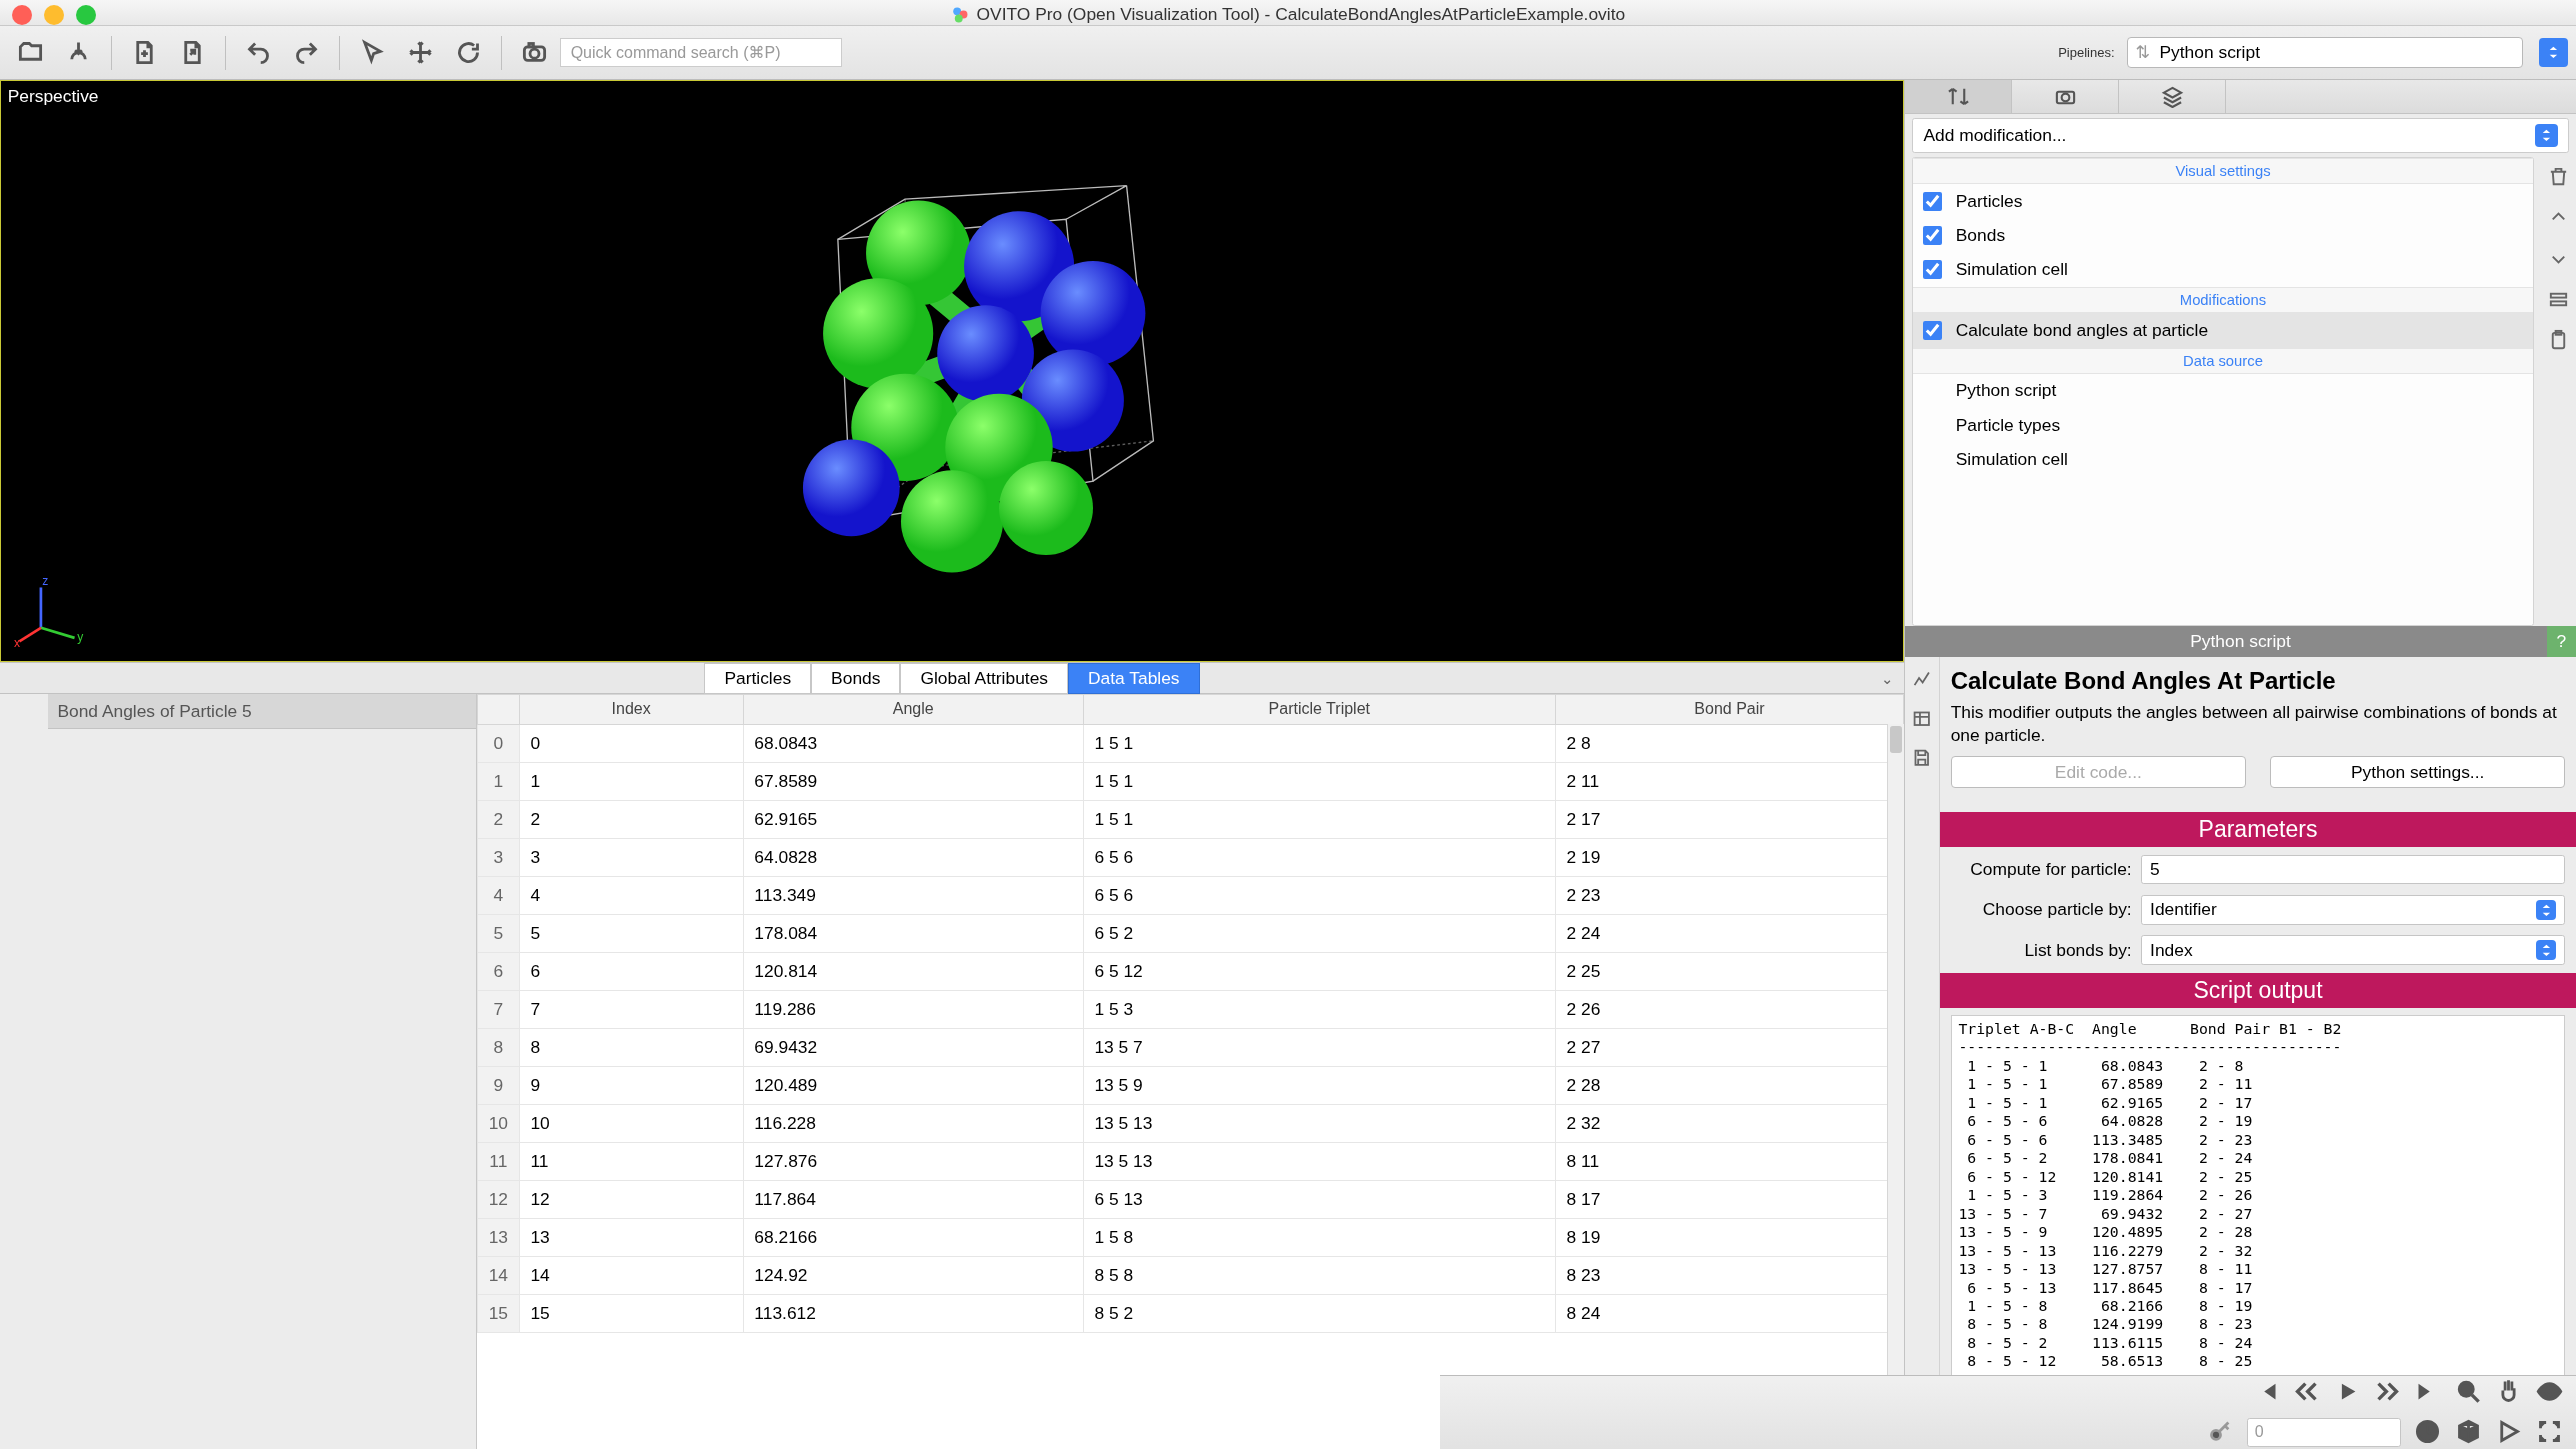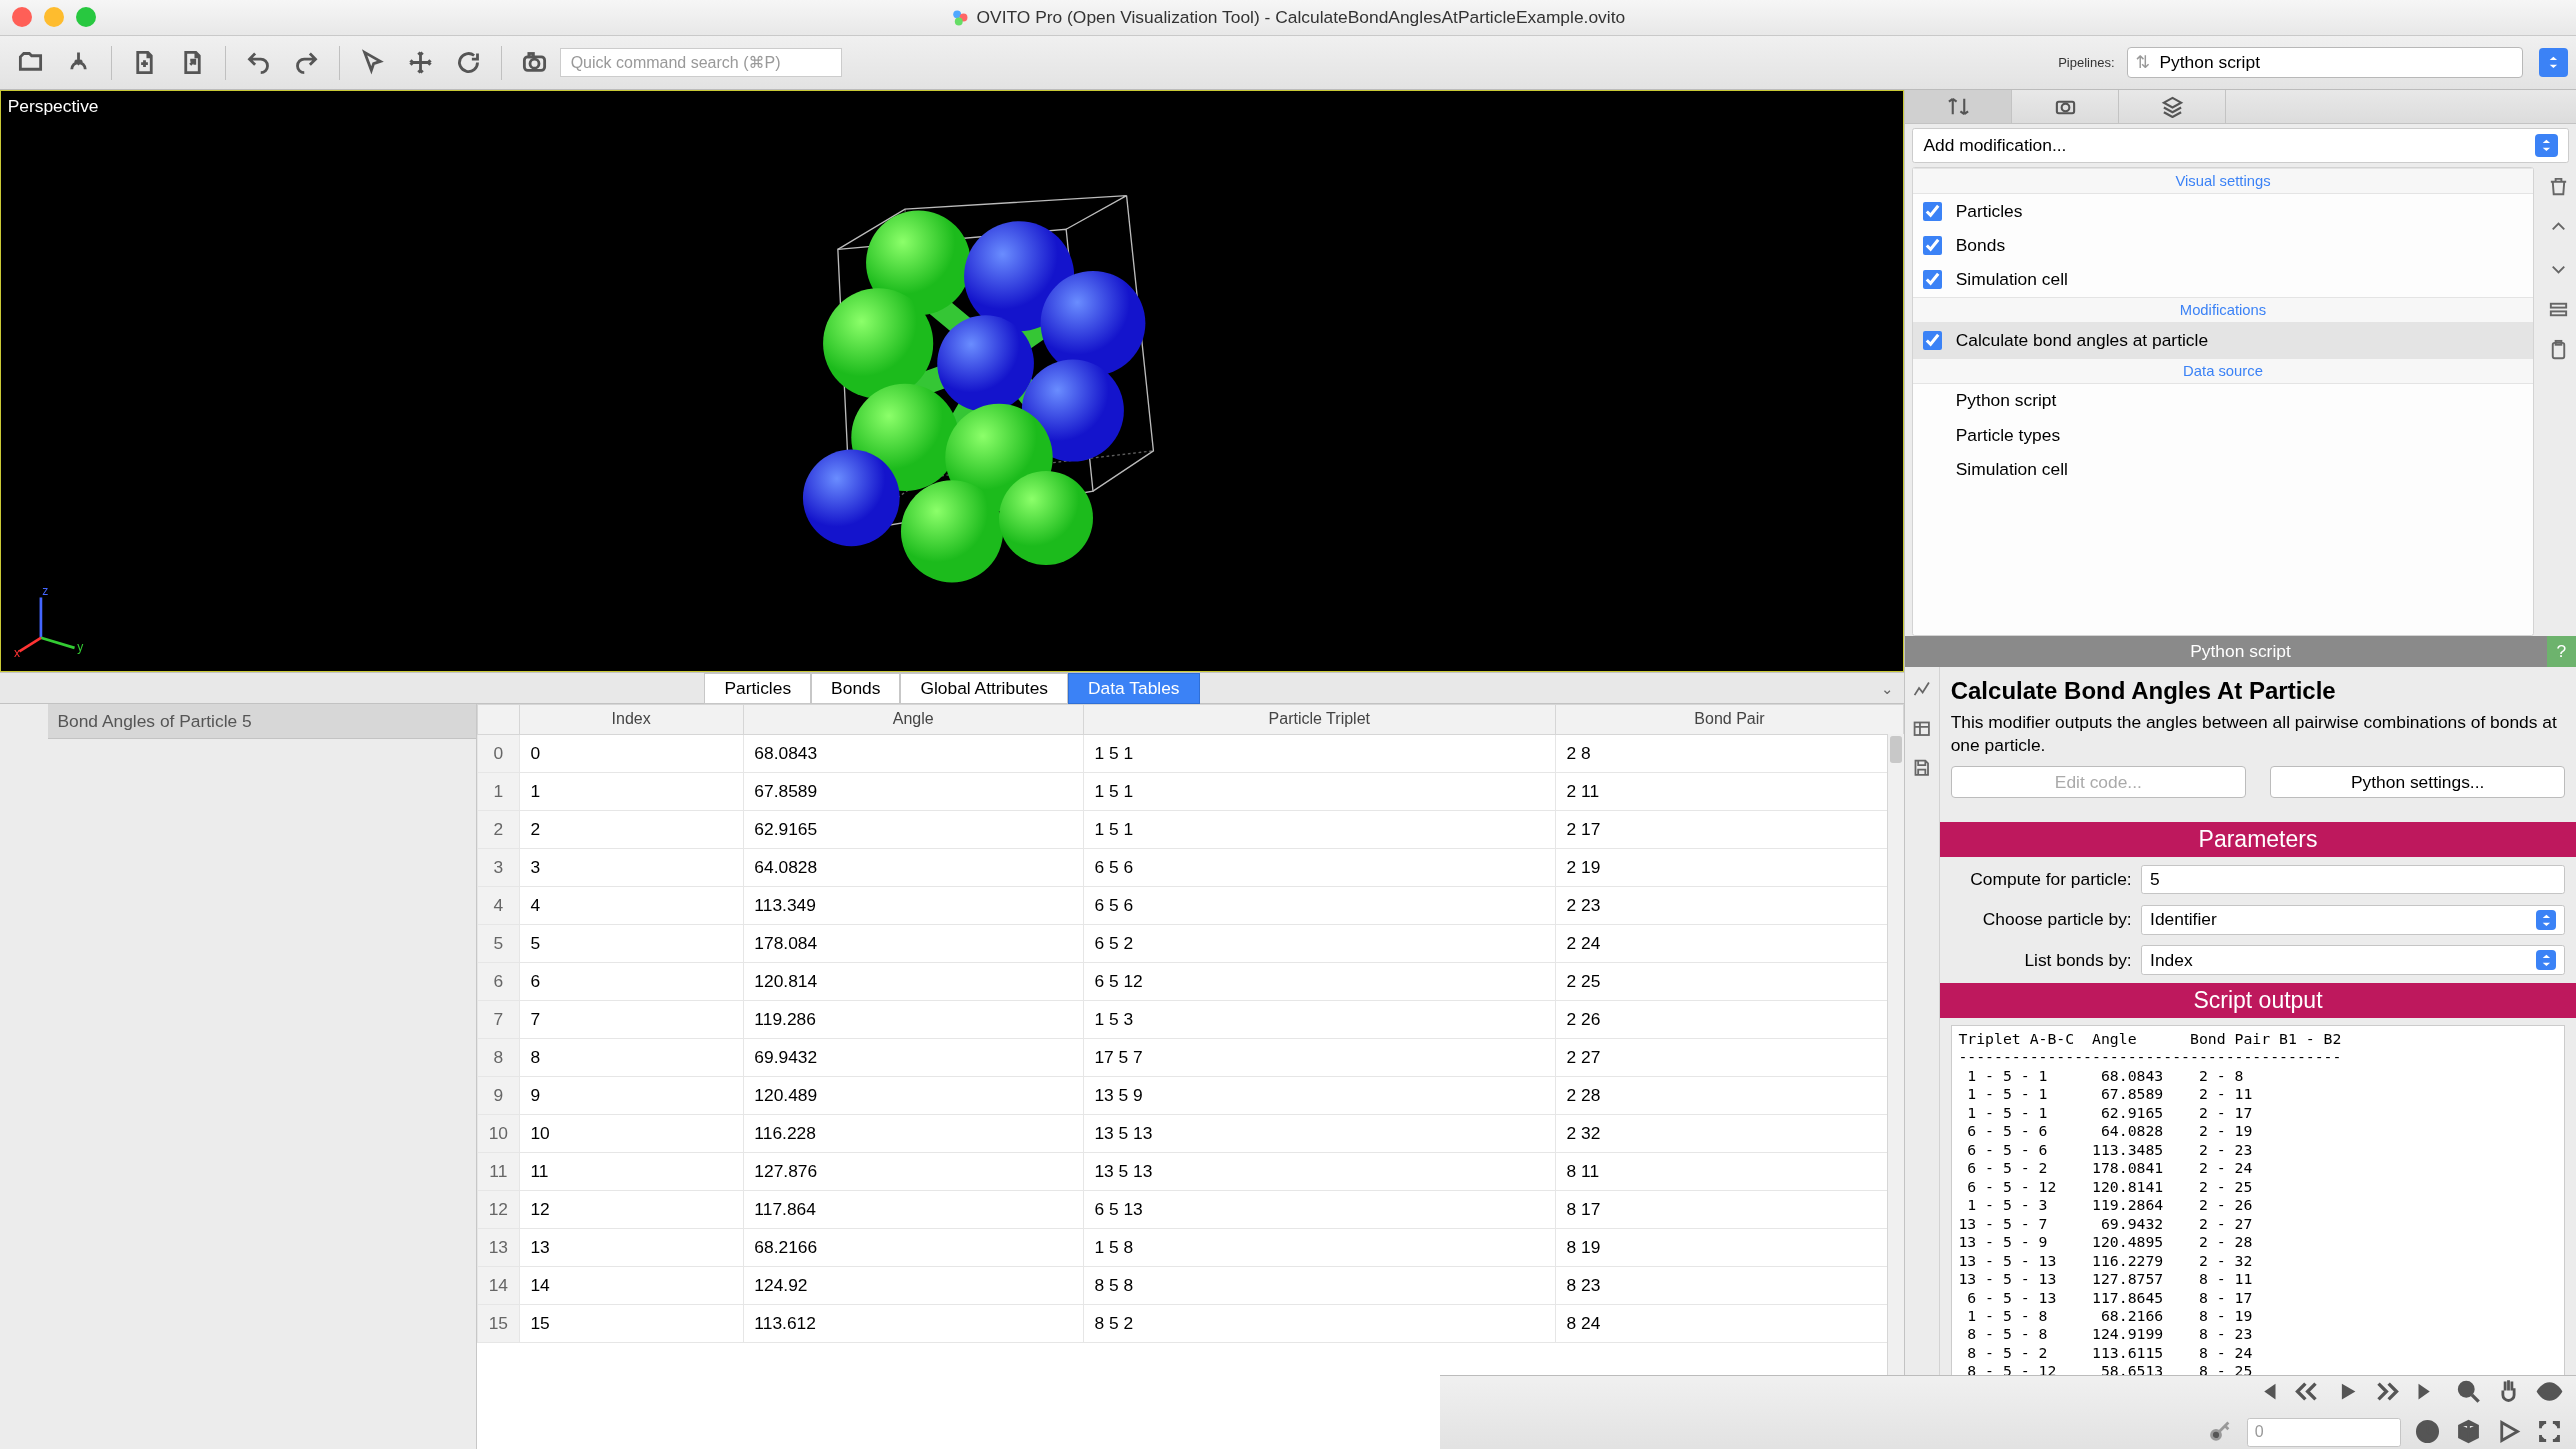--- a/index.html
+++ b/index.html
@@ -1,18 +1,18 @@
 <!DOCTYPE html>
 <html style="font-size:10.7px"><head>
 <meta charset="utf-8">
 <style>
 * { margin: 0; padding: 0; box-sizing: border-box; font-family: -apple-system, BlinkMacSystemFont, "Segoe UI", sans-serif; }
 body { background: #ececec; width: 2576px; height: 1449px; overflow: hidden; }
 .window { width: 100%; height: 100%; display: flex; flex-direction: column; }
-.titlebar { height: 36px; background: linear-gradient(#f6f6f6,#e8e8e8); border-bottom: 0.7px solid #c9c9c9; display: flex; align-items: flex-start; padding: 7px 12px; position: relative; }
+.titlebar { height: 26px; background: linear-gradient(#f6f6f6,#e8e8e8); border-bottom: 0.7px solid #c9c9c9; display: flex; align-items: flex-end; padding: 0 12px; position: relative; }
 .traffic { display: flex; gap: 12px; }
 .dot { width: 20px; height: 20px; border-radius: 50%; }
 .dot.red { background:#ff5f57; } .dot.yellow { background:#febc2e; } .dot.green { background:#28c840; }
 .title { position: absolute; left: 50%; transform: translateX(-50%); font-size: 17.4px; color:#333; display:flex; align-items:center; gap:6.7px; }
 .title svg { width: 19px; height: 19px; }
 .toolbar { height: 54px; background: linear-gradient(#f0f0f0,#e3e3e3); border-bottom:0.7px solid #bcbcbc; display:flex; align-items:center; padding:0 8px; gap:4px; }
 .tbtn { width: 44px; height: 40px; display:flex; align-items:center; justify-content:center; border-radius:4px; }
 .tbtn svg { width:27px; height:27px; fill:none; stroke:#555; stroke-width:2.5; }
 .tsep { width:0.7px; height:34px; background:#c0c0c0; margin:0 6.7px; }
 .searchbox { width: 282px; height: 29.5px; background:#fff; border:0.7px solid #ccc; border-radius:0; padding:0 9.4px; font-size:16px; color:#999; display:flex; align-items:center; }
@@ -314,21 +314,21 @@
                   <td class="rownum">7</td>
                   <td>7</td>
                   <td>119.286</td>
                   <td>1 5 3</td>
                   <td>2 26</td>
                 </tr>
                 <tr>
                   <td class="rownum">8</td>
                   <td>8</td>
                   <td>69.9432</td>
-                  <td>17 5 7</td>
+                  <td>13 5 7</td>
                   <td>2 27</td>
                 </tr>
                 <tr>
                   <td class="rownum">9</td>
                   <td>9</td>
                   <td>120.489</td>
                   <td>13 5 9</td>
                   <td>2 28</td>
                 </tr>
                 <tr>

